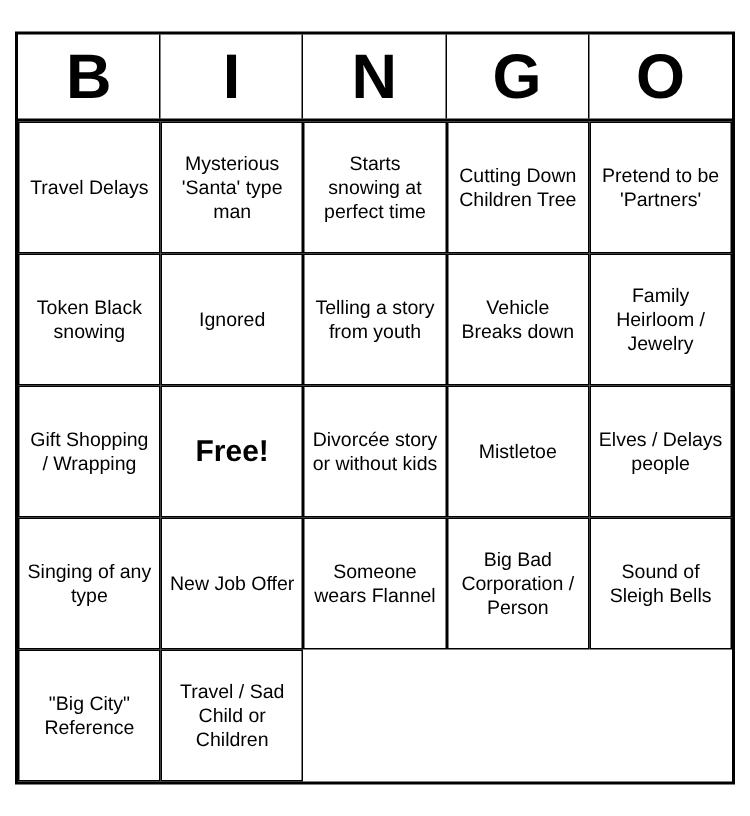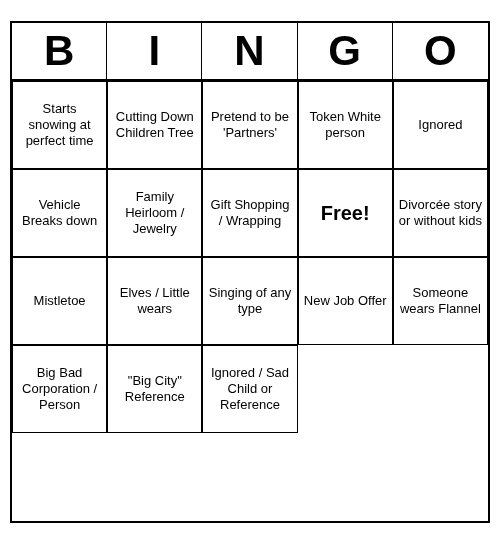--- a/index.html
+++ b/index.html
@@ -60,68 +60,80 @@
 
 <div class="bingo-card">
   <div class="bingo-header">
   <div class="bingo-header-cell">B</div>
       <div class="bingo-header-cell">I</div>
       <div class="bingo-header-cell">N</div>
       <div class="bingo-header-cell">G</div>
       <div class="bingo-header-cell">O</div>
     </div>
   <div class="bingo-grid">
+  <div class="bingo-cell">
+        <span>Travel Delays</span>
+      </div>
+      <div class="bingo-cell">
+        <span>Mysterious 'Santa' type man</span>
+      </div>
       <div class="bingo-cell">
         <span>Starts snowing at perfect time</span>
       </div>
       <div class="bingo-cell">
         <span>Cutting Down Children Tree</span>
       </div>
       <div class="bingo-cell">
         <span>Pretend to be 'Partners'</span>
       </div>
       <div class="bingo-cell">
-        <span>Token White person</span>
+        <span>Token Black snowing</span>
       </div>
       <div class="bingo-cell">
         <span>Ignored</span>
+      </div>
+      <div class="bingo-cell">
+        <span>Telling a story from youth</span>
       </div>
       <div class="bingo-cell">
         <span>Vehicle Breaks down</span>
       </div>
       <div class="bingo-cell">
         <span>Family Heirloom / Jewelry</span>
       </div>
       <div class="bingo-cell">
         <span>Gift Shopping / Wrapping</span>
       </div>
       <div class="bingo-cell free">
         <span>Free!</span>
       </div>
       <div class="bingo-cell">
         <span>Divorcée story or without kids</span>
       </div>
       <div class="bingo-cell">
         <span>Mistletoe</span>
       </div>
       <div class="bingo-cell">
-        <span>Elves / Little wears</span>
+        <span>Elves / Delays people</span>
       </div>
       <div class="bingo-cell">
         <span>Singing of any type</span>
       </div>
       <div class="bingo-cell">
         <span>New Job Offer</span>
       </div>
       <div class="bingo-cell">
         <span>Someone wears Flannel</span>
       </div>
       <div class="bingo-cell">
         <span>Big Bad Corporation / Person</span>
       </div>
       <div class="bingo-cell">
+        <span>Sound of Sleigh Bells</span>
+      </div>
+      <div class="bingo-cell">
         <span>"Big City" Reference</span>
       </div>
       <div class="bingo-cell">
-        <span>Ignored / Sad Child or Reference</span>
+        <span>Travel / Sad Child or Children</span>
       </div>
     </div>
 </div>
 
 </body></html>

